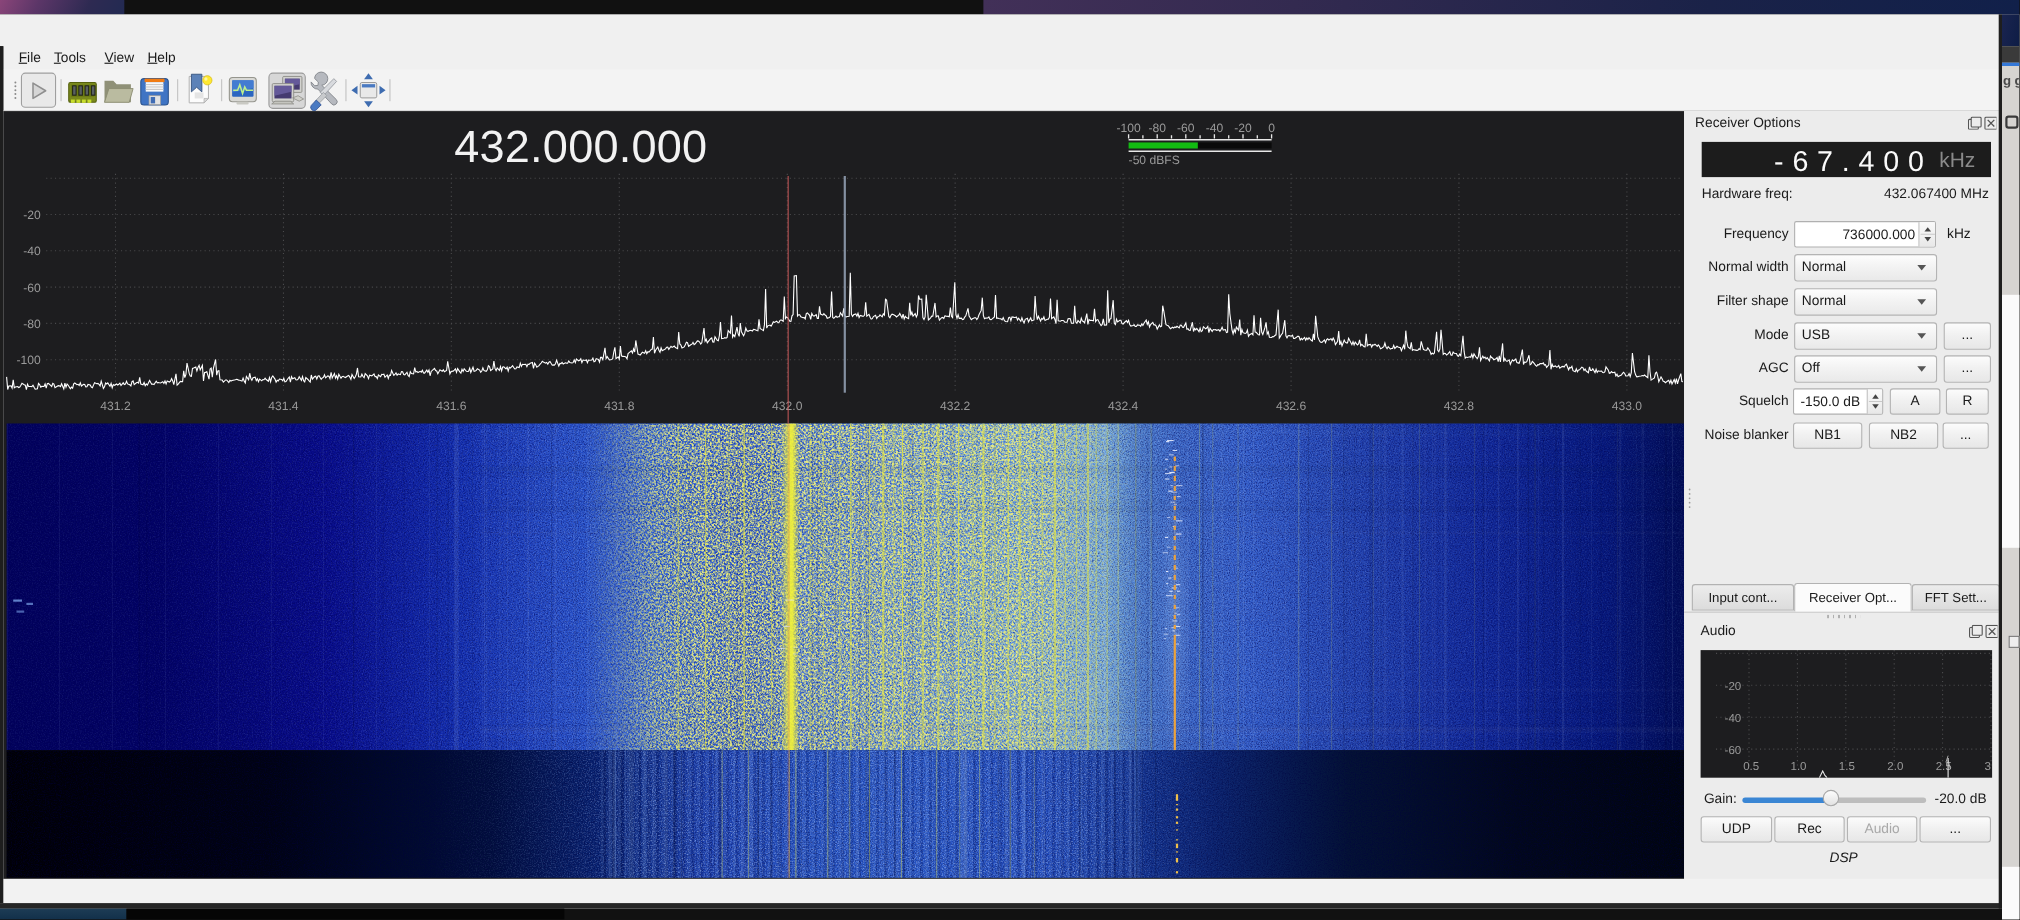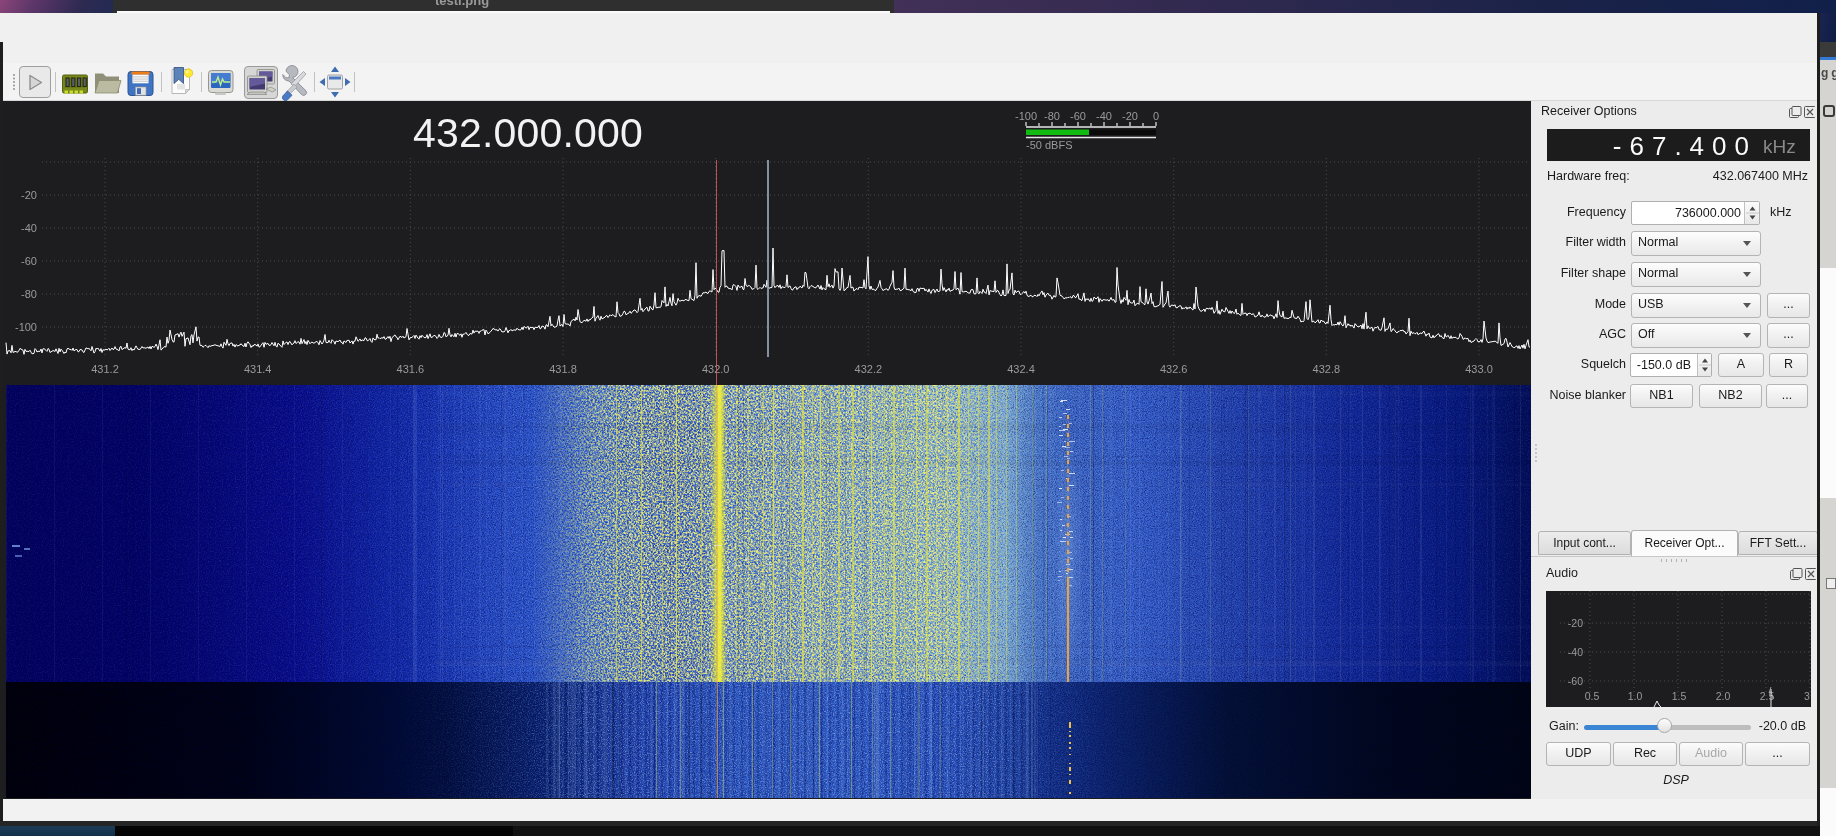--- a/index.html
+++ b/index.html
@@ -35,36 +35,38 @@
 #winright{left:1817px;top:0;width:3px;height:813px;background:#1e1e1e}
 #botTeal{left:0;top:826px;width:115px;height:10px;background:linear-gradient(180deg,#1d3c55,#12304a)}
 #botBlack{left:115px;top:826px;width:398px;height:10px;background:#050505}
 #botWhite{left:513px;top:826px;width:1323px;height:10px;background:#fdfdfd;overflow:hidden}
 #botWhite .rt{position:absolute;left:157px;top:1px;font-family:"Liberation Serif",serif;font-size:13.5px;color:#7d1f1f}
 #sliver{left:1820px;top:13px;width:16px;height:823px;background:#d6d4d1}
 </style></head>
 <body>
 <div id="screen">
   <div class="abs" id="wallL"></div>
-  <div class="abs" id="testw">
-      <span class="t">testi.png</span>
-      <div class="ln"></div>
-    </div>
   <div class="abs" id="wallR"></div>
   <div class="abs" id="sliver">
     <div style="position:absolute;left:0;top:0;width:100%;height:29px;background:linear-gradient(100deg,#1a2450,#0e1d45)"></div>
     <div style="position:absolute;left:0;top:29px;width:100%;height:15px;background:#3a3a3a"></div>
     <div style="position:absolute;left:0;top:44px;width:100%;height:2.5px;background:#3478d8"></div>
     <div style="position:absolute;left:1px;top:53px;font-size:12px;font-weight:bold;color:#4a4a4a;letter-spacing:3px">gg</div>
     <div style="position:absolute;left:3px;top:92px;width:12px;height:12px;border:2px solid #3a3a3a;border-radius:3px"></div>
     <div style="position:absolute;left:0;top:255px;width:100%;height:230px;background:#fbfbfb"></div>
     <div style="position:absolute;left:6px;top:565px;width:10px;height:11px;border:1px solid #777;background:#eee"></div>
     <div style="position:absolute;left:0;top:775px;width:100%;height:48px;background:#fbfbfb"></div>
   </div>
   <div class="abs" id="win">
+    <div class="abs" id="menubar">
+      <span style="left:14px"><u>F</u>ile</span>
+      <span style="left:46px"><u>T</u>ools</span>
+      <span style="left:92px"><u>V</u>iew</span>
+      <span style="left:131px"><u>H</u>elp</span>
+    </div>
     <div class="abs" id="toolbar">
         <svg width="400" height="38" viewBox="0 0 400 38" style="position:absolute;left:0;top:0">
  <g fill="#8a8a8a">
   <circle cx="11" cy="12" r="0.9"></circle>
             <circle cx="11" cy="15.5" r="0.9"></circle>
             <circle cx="11" cy="19" r="0.9"></circle>
             <circle cx="11" cy="22.5" r="0.9"></circle>
             <circle cx="11" cy="26" r="0.9"></circle>
  </g>
  <rect x="16.5" y="3.5" width="31" height="31" rx="3.5" fill="#e9e9e9" stroke="#9f9f9f"></rect>
@@ -670,21 +672,21 @@
  <span style="position:absolute;right:18px;top:4px">736000.000</span>
  <div style="position:absolute;right:0;top:0;width:15px;height:22px;background:linear-gradient(#fafafa,#e8e8e8);border-left:1px solid #c0c0c0">
   <svg width="15" height="22" viewBox="0 0 15 22">
               <path d="M7.5 4.5 l3 4 h-6 Z" fill="#444"></path>
               <path d="M7.5 17.5 l3 -4 h-6 Z" fill="#444"></path>
               <line x1="1" y1="11" x2="14" y2="11" stroke="#c8c8c8"></line>
             </svg>
  </div>
 </div>
 <div style="position:absolute;left:239px;top:104px">kHz</div>
-<div class="lab" style="right:191px;top:134px">Filter width</div>
+<div class="lab" style="right:191px;top:134px">Normal width</div>
 <div class="combo" style="left:100px;top:130px;width:130px;height:25px">Normal<div class="carr" style="right:9px;top:9px"></div></div>
 <div class="lab" style="right:191px;top:165px">Filter shape</div>
 <div class="combo" style="left:100px;top:161px;width:130px;height:25px">Normal<div class="carr" style="right:9px;top:9px"></div></div>
 <div class="lab" style="right:191px;top:196px">Mode</div>
 <div class="combo" style="left:100px;top:192px;width:130px;height:25px">USB<div class="carr" style="right:9px;top:9px"></div></div>
 <div class="btn" style="left:236px;top:192px;width:43px;height:25px">...</div>
 <div class="lab" style="right:191px;top:226px">AGC</div>
 <div class="combo" style="left:100px;top:222px;width:130px;height:25px">Off<div class="carr" style="right:9px;top:9px"></div></div>
 <div class="btn" style="left:236px;top:222px;width:43px;height:25px">...</div>
 <div class="lab" style="right:191px;top:256px">Squelch</div>

